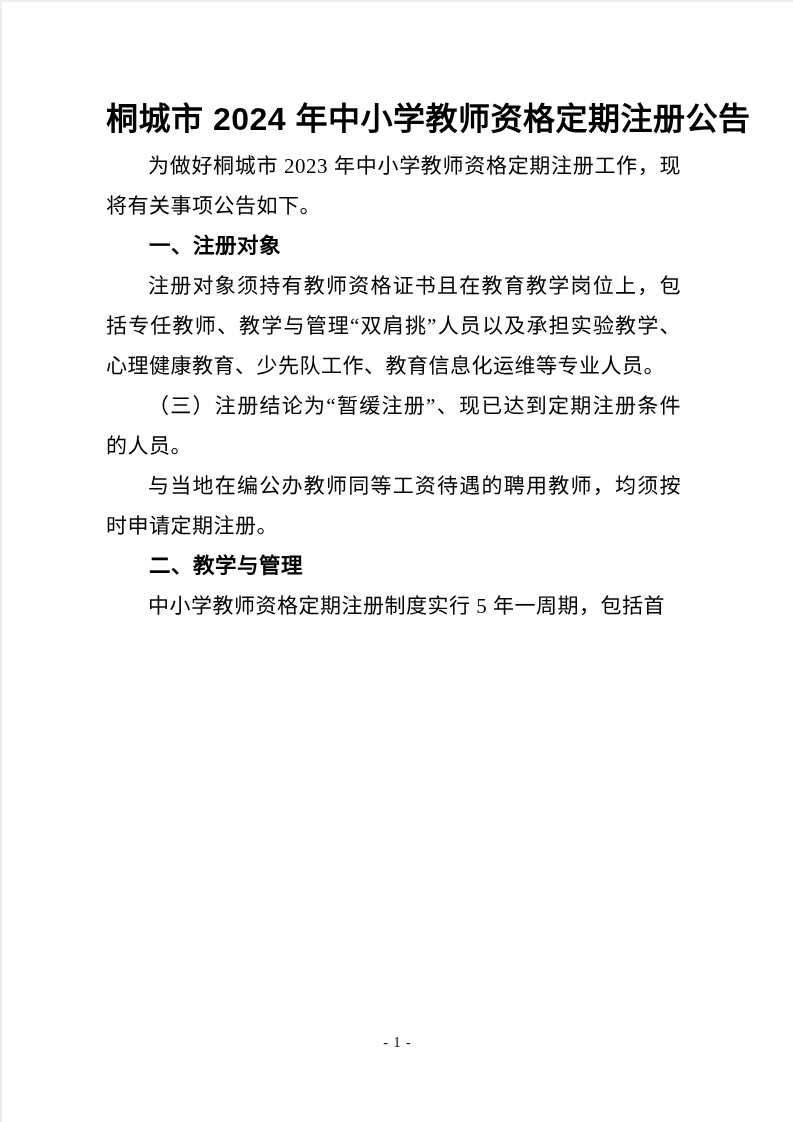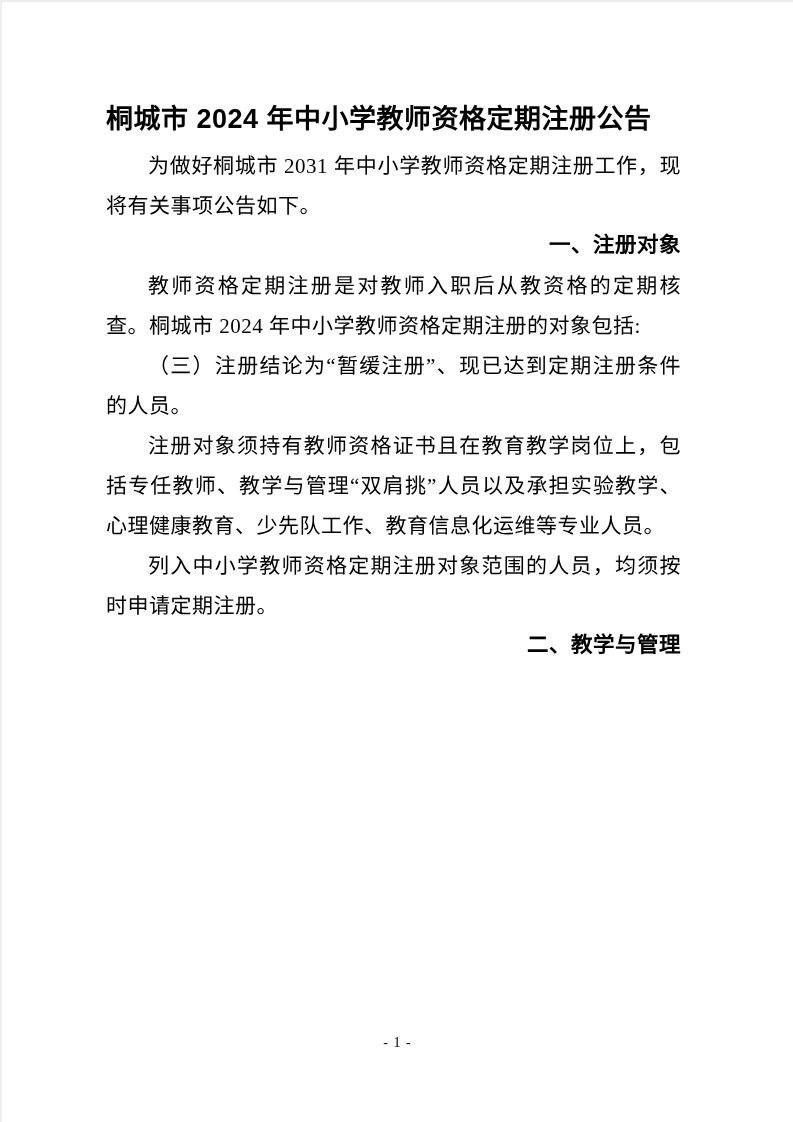--- a/index.html
+++ b/index.html
@@ -20,44 +20,44 @@
     overflow: hidden;
     color: #000000;
   }
   .content {
     box-sizing: border-box;
     padding: 96px 112px 0 104px;
   }
   .doc-title {
     font-family: "Liberation Sans", "DejaVu Sans", sans-serif;
     font-weight: bold;
-    font-size: 27px;
+    font-size: 32px;
     line-height: 42px;
+    text-align: center;
     margin: 0 0 6px 0;
     letter-spacing: 0.5px;
     white-space: nowrap;
   }
   .para {
     font-family: "Liberation Serif", "DejaVu Serif", serif;
     font-size: 21px;
     line-height: 40px;
     text-align: justify;
     text-indent: 2em;
     margin: 0;
     letter-spacing: 0.5px;
   }
   .heading {
-    font-family: Liberation Mono, monospace;
+    font-family: Liberation Sans, sans-serif;
     font-weight: bold;
     font-size: 21.5px;
     line-height: 40px;
     text-indent: 2em;
     margin: 0;
     letter-spacing: 0.5px;
-    text-align: right;
   }
   .page-number {
     position: absolute;
     left: 0;
     right: 0;
     top: 1033px;
     text-align: center;
     font-family: "Liberation Serif", "DejaVu Serif", serif;
     font-size: 14px;
     color: #000000;
@@ -65,33 +65,33 @@
   }
 </style>
 </head>
 <body>
 
 <div class="page">
   <div class="content">
 
     <h1 class="doc-title">桐城市 2024 年中小学教师资格定期注册公告</h1>
 
-    <p class="para">为做好桐城市 2031 年中小学教师资格定期注册工作，现将有关事项公告如下。</p>
+    <p class="para">为做好桐城市 2023 年中小学教师资格定期注册工作，现将有关事项公告如下。</p>
 
     <h2 class="heading">一、注册对象</h2>
 
-    <p class="para">教师资格定期注册是对教师入职后从教资格的定期核查。桐城市 2024 年中小学教师资格定期注册的对象包括:</p>
 
 
 
+    <p class="para">注册对象须持有教师资格证书且在教育教学岗位上，包括专任教师、教学与管理“双肩挑”人员以及承担实验教学、心理健康教育、少先队工作、教育信息化运维等专业人员。</p>
+
     <p class="para">（三）注册结论为“暂缓注册”、现已达到定期注册条件的人员。</p>
 
-    <p class="para">注册对象须持有教师资格证书且在教育教学岗位上，包括专任教师、教学与管理“双肩挑”人员以及承担实验教学、心理健康教育、少先队工作、教育信息化运维等专业人员。</p>
-
-    <p class="para">列入中小学教师资格定期注册对象范围的人员，均须按时申请定期注册。</p>
+    <p class="para">与当地在编公办教师同等工资待遇的聘用教师，均须按时申请定期注册。</p>
 
     <h2 class="heading">二、教学与管理</h2>
 
+    <p class="para">中小学教师资格定期注册制度实行 5 年一周期，包括首</p>
 
   </div>
 
   <div class="page-number">- 1 -</div>
 </div>
 
 </body></html>

